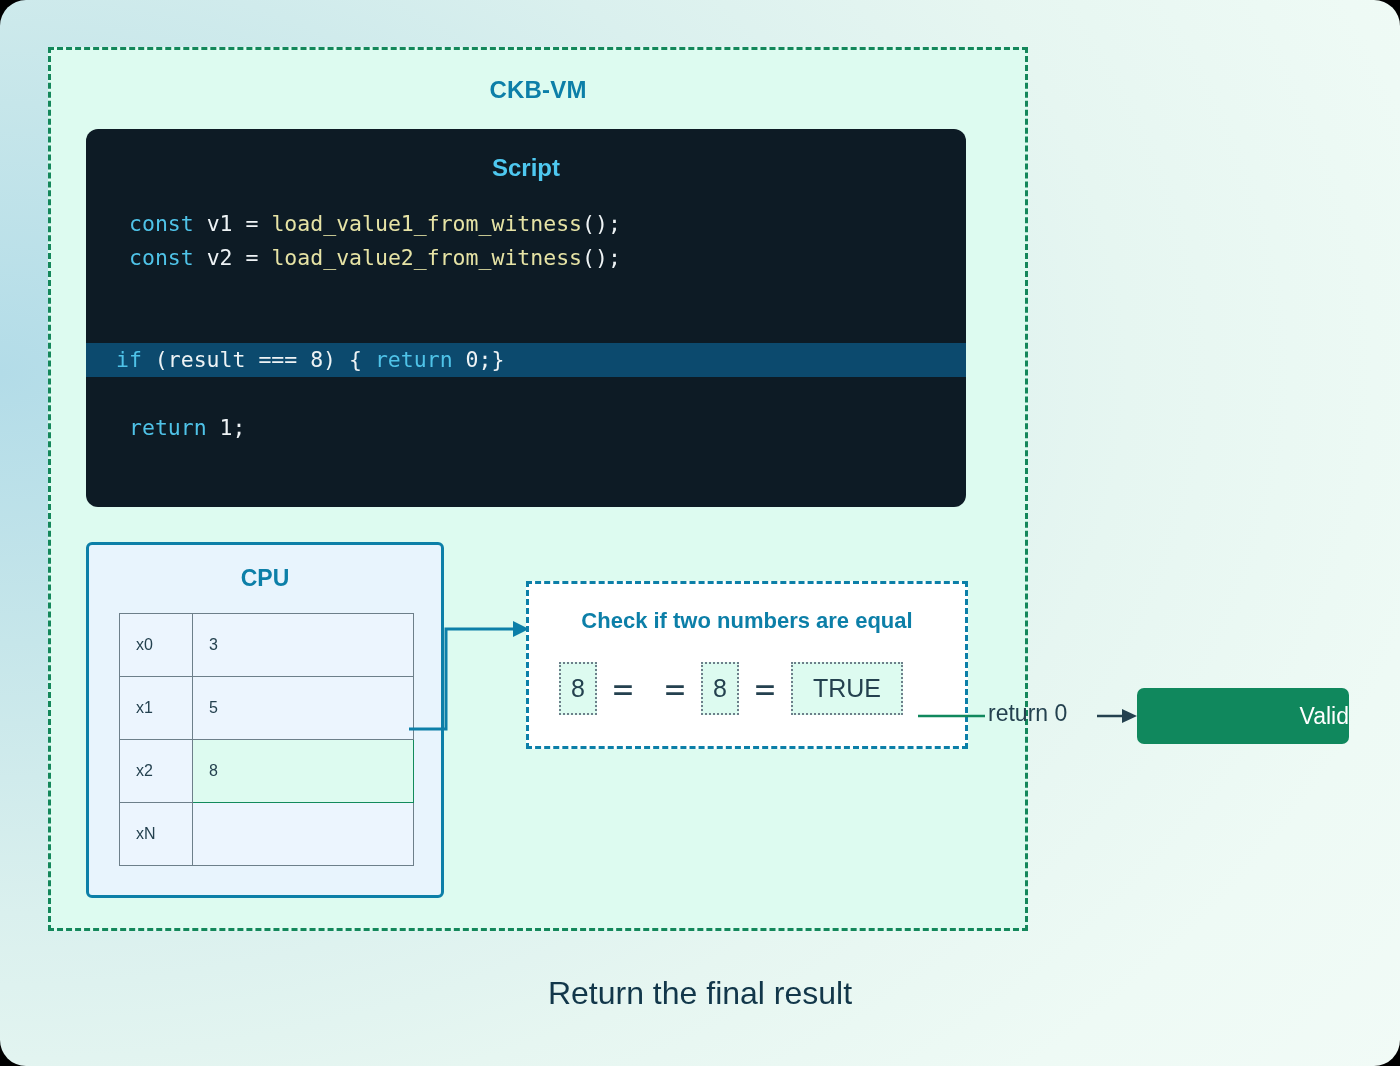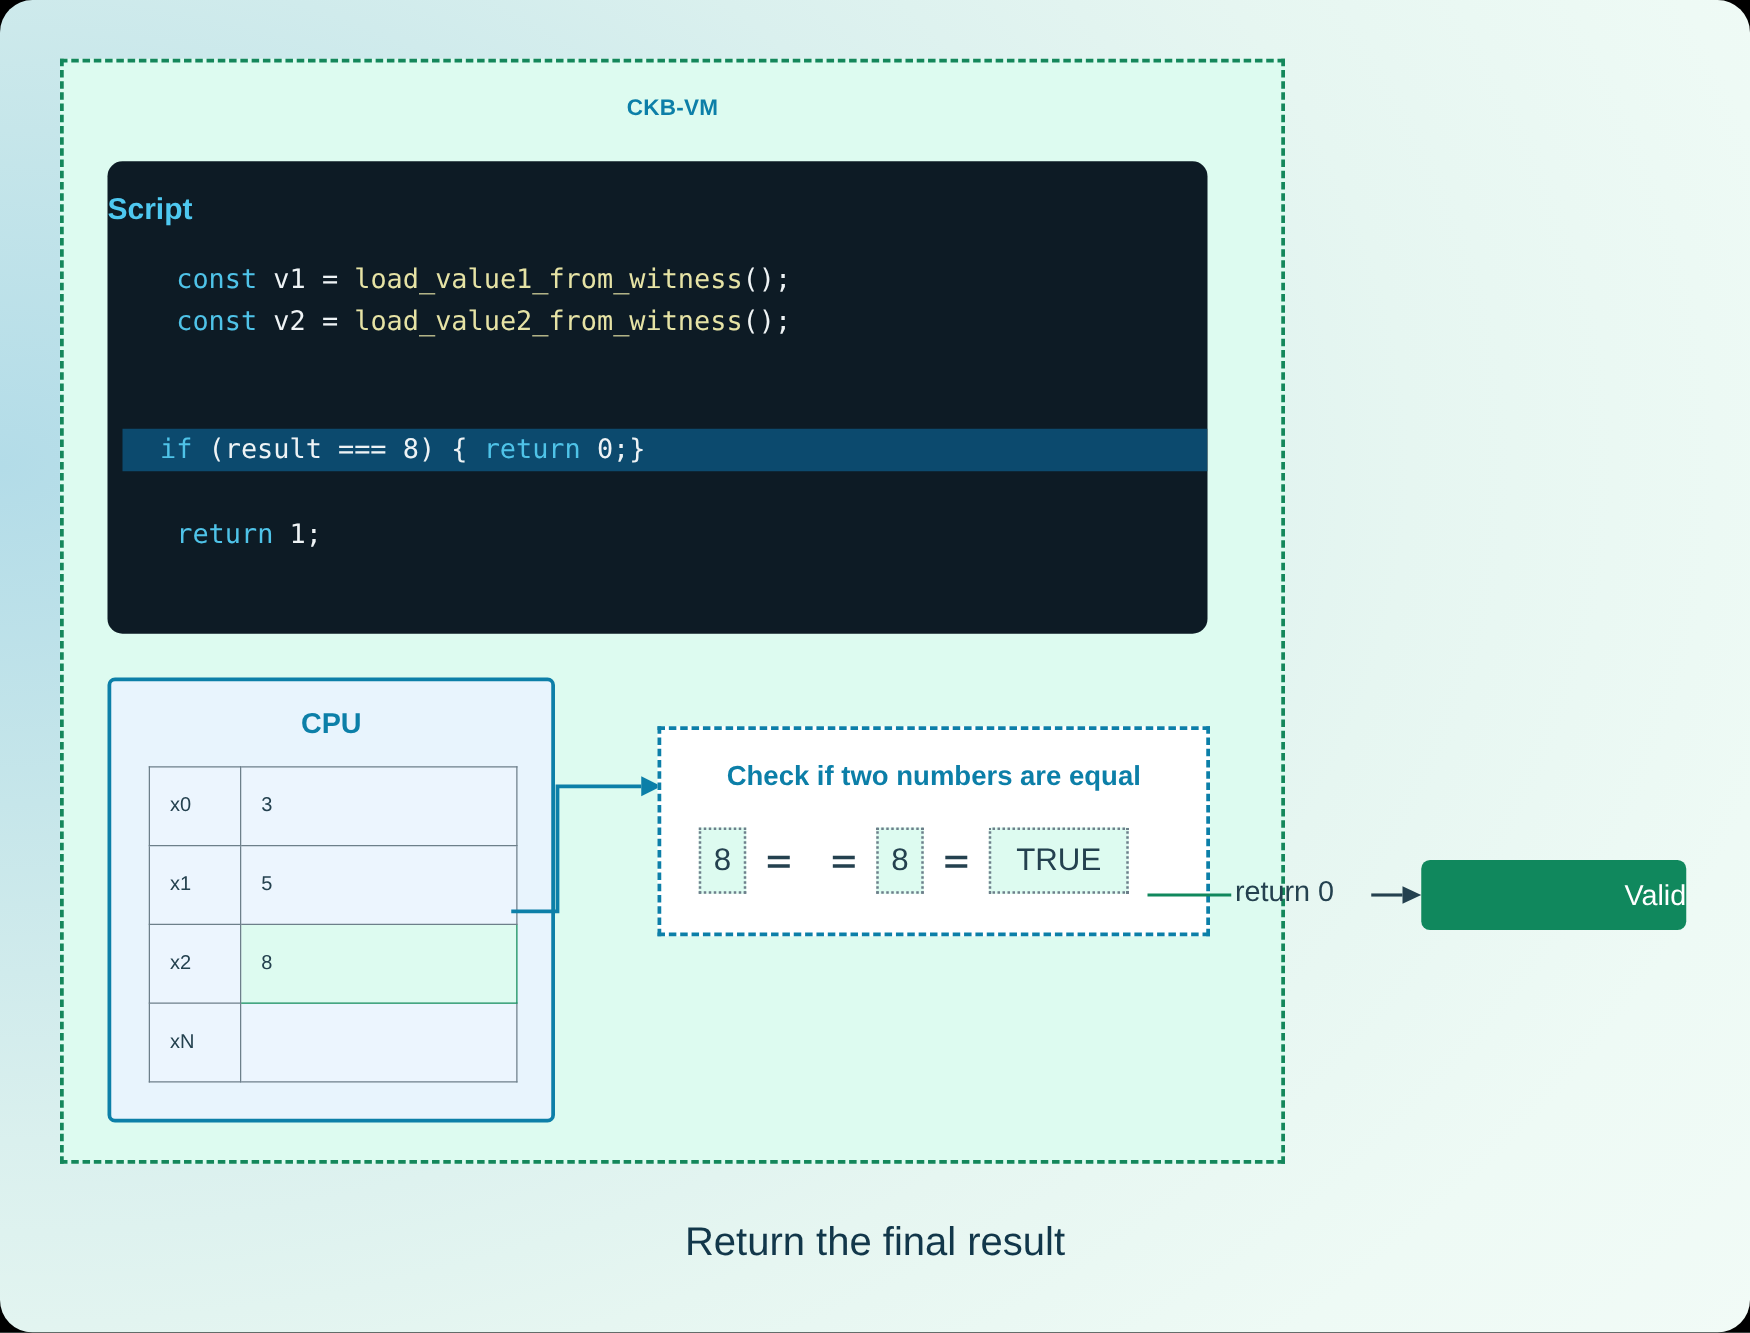--- a/index.html
+++ b/index.html
@@ -36,62 +36,61 @@
     box-sizing: border-box;
   }
 
   #vm-title {
     position: absolute;
     left: 0;
     top: 26px;
     width: 100%;
     text-align: center;
     color: #0c7fa8;
-    font-size: 18px;
+    font-size: 24px;
     font-weight: bold;
     letter-spacing: .2px;
   }
 
   
   #script-box {
     position: absolute;
     left: 35px;
     top: 79px;
     width: 880px;
     height: 378px;
     background: #0d1b25;
     border-radius: 12px;
     overflow: hidden;
   }
   #script-title {
     position: absolute;
     left: 0;
     top: 25px;
     width: 100%;
-    text-align: left;
+    text-align: center;
     color: #4ec8f0;
     font-size: 24px;
     font-weight: bold;
   }
   #code-area {
     position: absolute;
     left: 0;
     top: 78px;
     width: 100%;
   }
   .code-line {
     height: 34px;
     line-height: 34px;
     padding-left: 43px;
     font-family: "DejaVu Sans Mono", "Liberation Mono", monospace;
     font-size: 21.5px;
     color: #eef3f5;
     white-space: pre;
     box-sizing: border-box;
-    margin-left: 12px;
   }
   .code-line.highlight { background: #0c4a6e; padding-left: 30px; }
   .kw  { color: #4fc3e8; }
   .fn  { color: #e6e3a5; }
   .pl  { color: #eef3f5; }
 
   
   #cpu-box {
     position: absolute;
     left: 35px;

